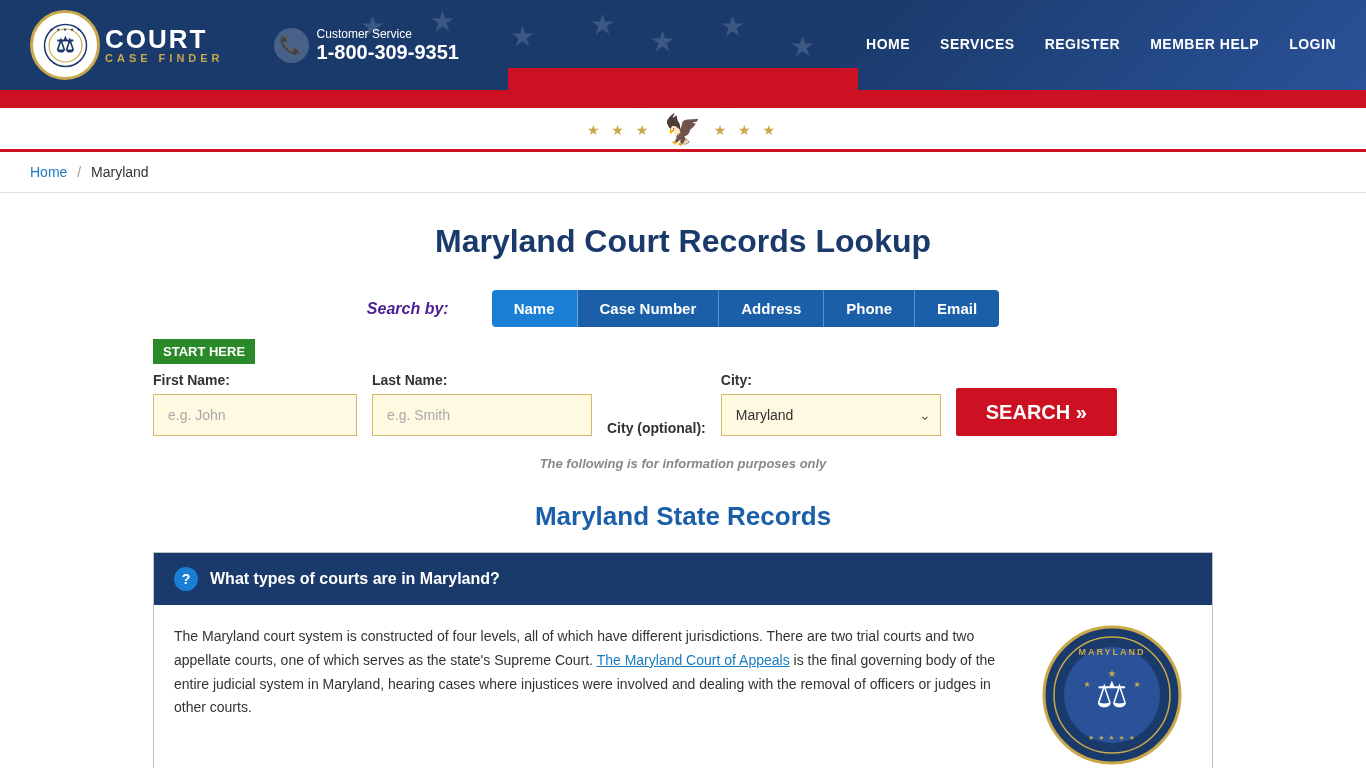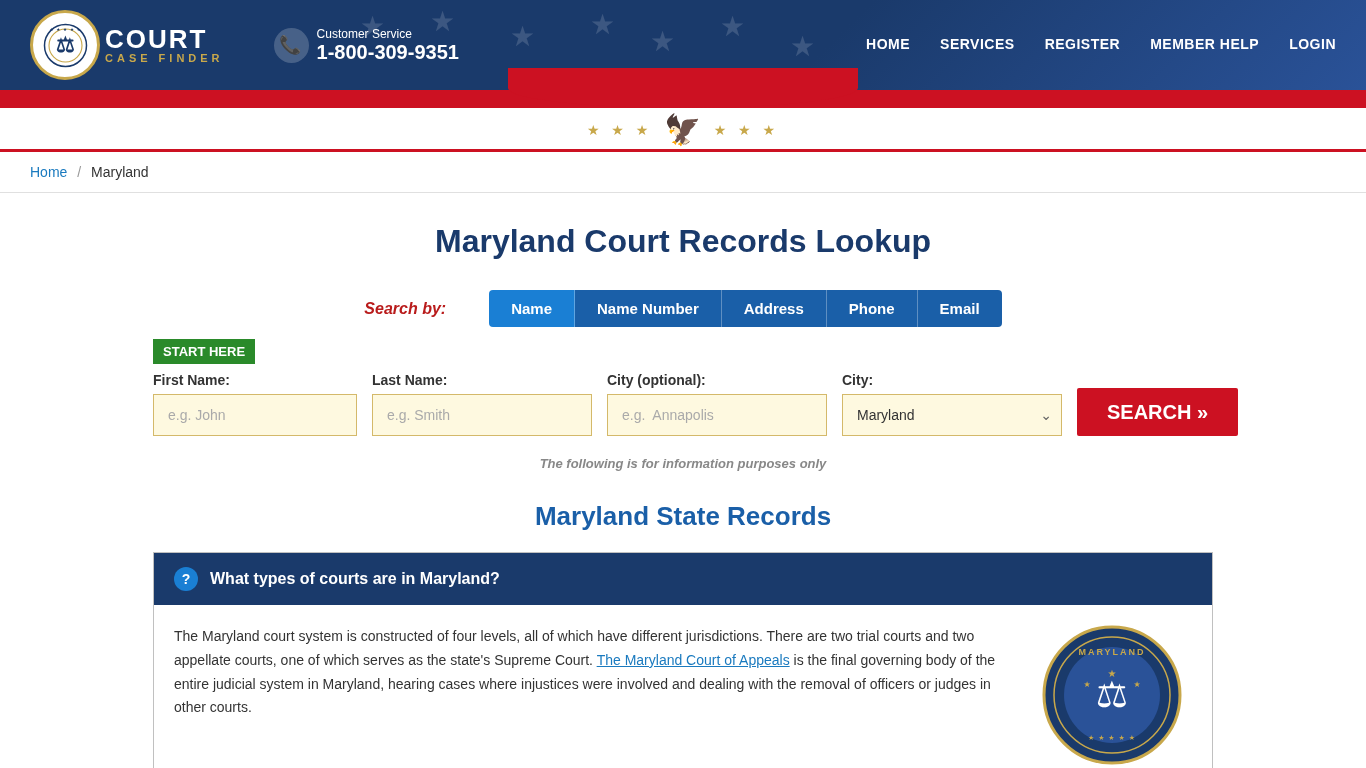--- a/index.html
+++ b/index.html
@@ -131,21 +131,21 @@
       align-items: center;
       justify-content: center;
       gap: 0;
       margin-bottom: 12px;
     }
     .search-by-label {
       font-style: italic;
       font-weight: bold;
       font-size: 16px;
       margin-right: 15px;
-      color: #b91c1c;
+      color: #4c1d95;
       text-align: center;
     }
     .search-tab {
       padding: 10px 22px;
       background: #1a5fa8;
       color: #fff;
       font-weight: bold;
       font-size: 15px;
       border: none;
       cursor: pointer;
@@ -354,40 +354,39 @@
   <span class="breadcrumb-sep">/</span>
   <span class="breadcrumb-current">Maryland</span>
 </div>
 
 <div class="main-content">
   <h1 class="page-title">Maryland Court Records Lookup</h1>
 
   <div class="search-by-row">
     <span class="search-by-label">Search by:</span>
     <button class="search-tab active">Name</button>
-    <button class="search-tab">Name Number</button>
+    <button class="search-tab">Case Number</button>
     <button class="search-tab">Address</button>
     <button class="search-tab">Phone</button>
     <button class="search-tab">Email</button>
   </div>
 
   <div>
     <span class="start-here-badge">START HERE</span>
     <div class="search-form">
       <div class="form-group first-name">
         <label>First Name:</label>
         <input type="text" placeholder="e.g. John" style="">
       </div>
       <div class="form-group last-name">
         <label>Last Name:</label>
         <input type="text" placeholder="e.g. Smith" style="">
       </div>
       <div class="form-group city">
         <label>City (optional):</label>
-        <input type="text" placeholder="e.g.  Annapolis" style="">
       </div>
       <div class="form-group state">
         <label>City:</label>
         <div class="state-wrapper">
           <select>
             <option>Maryland</option>
             <option>Alabama</option>
             <option>Alaska</option>
             <option>Arizona</option>
             <option>Arkansas</option>

